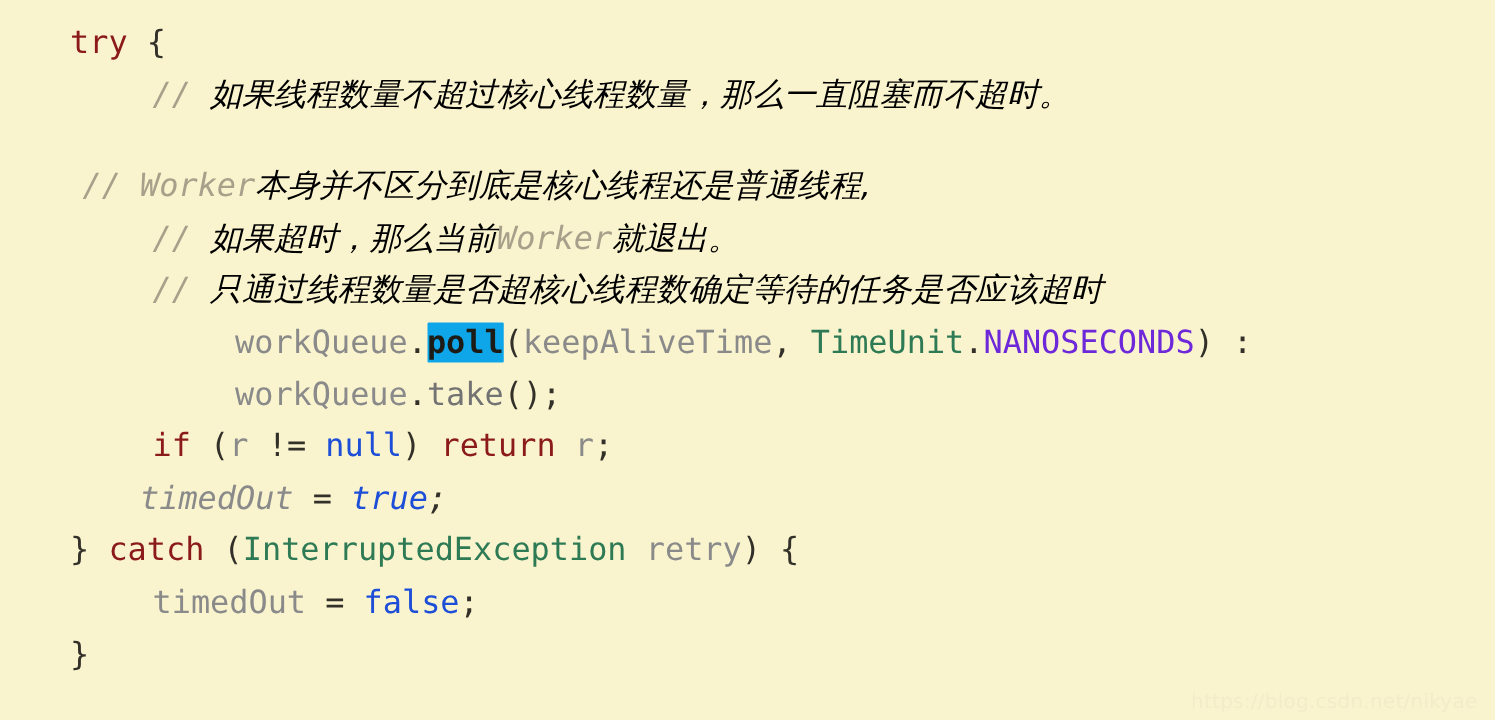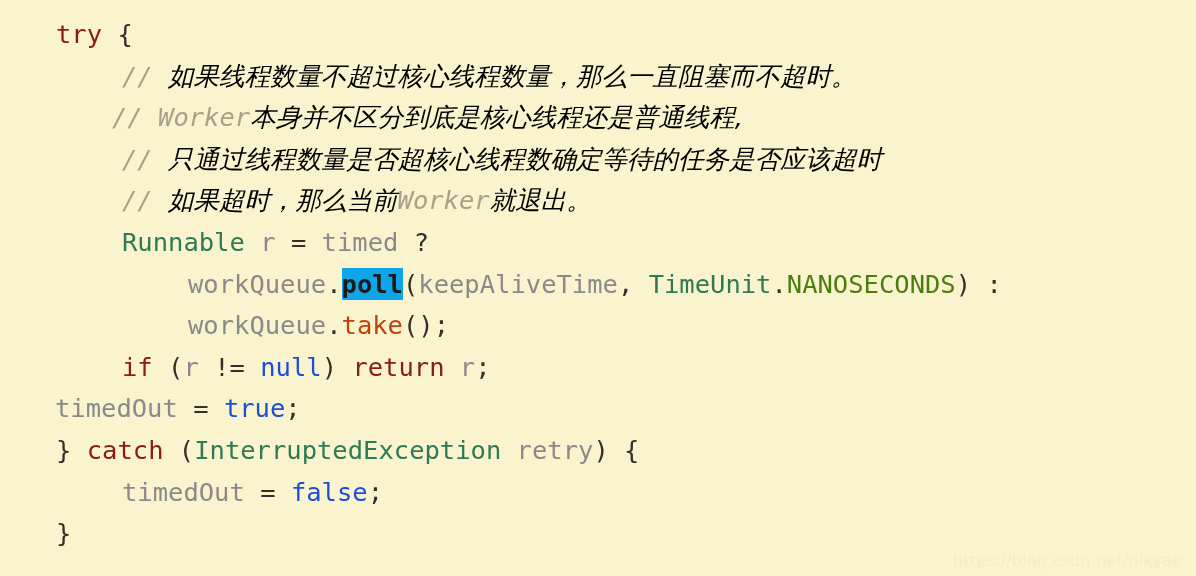--- a/index.html
+++ b/index.html
@@ -29,22 +29,22 @@
     white-space: pre;
     letter-spacing: 0px;
     padding-left: 56px;
     box-sizing: border-box;
   }
   
   .tok-keyword  { color: #8b1a1a; }
   .tok-type     { color: #2e7a55; }
   .tok-plain    { color: #8a8a8a; }
   .tok-punct    { color: #333029; }
-  .tok-method   { color: #c2410c; }
-  .tok-const    { color: #4d7c0f; }
+  .tok-method   { color: #737373; }
+  .tok-const    { color: #6d28d9; }
   .tok-literal  { color: #1d4ed8; }
   .tok-comment  { color: #a8a08a; font-style: italic; }
   .tok-comment-cn {
     font-family: "DejaVu Sans", "Liberation Sans", sans-serif;
     font-style: italic;
     color: #000000;
   }
   .tok-highlight {
     background: #0ea5e9;
     color: #1d1b16;
@@ -63,26 +63,25 @@
     user-select: none;
   }
 </style>
 </head>
 <body>
 
 <div id="code-canvas">
   <div id="code-body">
       <div class="code-line" style="padding-left: 56px;"><span class="tok-keyword">try</span><span class="tok-plain"> </span><span class="tok-punct">{</span></div>
       <div class="code-line" style="padding-left: 122px;"><span class="tok-comment">// </span><span class="tok-comment-cn">如果线程数量不超过核心线程数量，那么一直阻塞而不超时。</span></div>
-      <div class="code-line" style="padding-left: 112px;"><span class="tok-comment">// </span><span class="tok-comment">Worker</span><span class="tok-comment-cn">本身并不区分到底是核心线程还是普通线程,</span></div>
+      <div class="code-line" style="padding-left: 66px; margin-top: 32px;"><span class="tok-comment">// </span><span class="tok-comment">Worker</span><span class="tok-comment-cn">本身并不区分到底是核心线程还是普通线程,</span></div>
+      <div class="code-line" style="padding-left: 122px;"><span class="tok-comment">// </span><span class="tok-comment-cn">如果超时，那么当前</span><span class="tok-comment">Worker</span><span class="tok-comment-cn">就退出。</span></div>
       <div class="code-line" style="padding-left: 122px;"><span class="tok-comment">// </span><span class="tok-comment-cn">只通过线程数量是否超核心线程数确定等待的任务是否应该超时</span></div>
-      <div class="code-line" style="padding-left: 122px;"><span class="tok-comment">// </span><span class="tok-comment-cn">如果超时，那么当前</span><span class="tok-comment">Worker</span><span class="tok-comment-cn">就退出。</span></div>
-      <div class="code-line" style="padding-left: 122px;"><span class="tok-type">Runnable</span><span class="tok-plain"> r </span><span class="tok-punct">=</span><span class="tok-plain"> timed </span><span class="tok-punct">?</span></div>
       <div class="code-line" style="padding-left: 188px;"><span class="tok-plain">workQueue</span><span class="tok-punct">.</span><span class="tok-highlight">poll</span><span class="tok-punct">(</span><span class="tok-plain">keepAliveTime</span><span class="tok-punct">,</span><span class="tok-plain"> </span><span class="tok-type">TimeUnit</span><span class="tok-punct">.</span><span class="tok-const">NANOSECONDS</span><span class="tok-punct">)</span><span class="tok-plain"> </span><span class="tok-punct">:</span></div>
       <div class="code-line" style="padding-left: 188px;"><span class="tok-plain">workQueue</span><span class="tok-punct">.</span><span class="tok-method">take</span><span class="tok-punct">();</span></div>
       <div class="code-line" style="padding-left: 122px;"><span class="tok-keyword">if</span><span class="tok-plain"> </span><span class="tok-punct">(</span><span class="tok-plain">r </span><span class="tok-punct">!=</span><span class="tok-plain"> </span><span class="tok-literal">null</span><span class="tok-punct">)</span><span class="tok-plain"> </span><span class="tok-keyword">return</span><span class="tok-plain"> r</span><span class="tok-punct">;</span></div>
-      <div class="code-line" style="padding-left: 55px;"><span class="tok-plain">timedOut </span><span class="tok-punct">=</span><span class="tok-plain"> </span><span class="tok-literal">true</span><span class="tok-punct">;</span></div>
+      <div class="code-line" style="padding-left: 112px; font-style: italic;"><span class="tok-plain">timedOut </span><span class="tok-punct">=</span><span class="tok-plain"> </span><span class="tok-literal">true</span><span class="tok-punct">;</span></div>
       <div class="code-line" style="padding-left: 56px;"><span class="tok-punct">}</span><span class="tok-plain"> </span><span class="tok-keyword">catch</span><span class="tok-plain"> </span><span class="tok-punct">(</span><span class="tok-type">InterruptedException</span><span class="tok-plain"> retry</span><span class="tok-punct">)</span><span class="tok-plain"> </span><span class="tok-punct">{</span></div>
       <div class="code-line" style="padding-left: 122px;"><span class="tok-plain">timedOut </span><span class="tok-punct">=</span><span class="tok-plain"> </span><span class="tok-literal">false</span><span class="tok-punct">;</span></div>
       <div class="code-line" style="padding-left: 56px;"><span class="tok-punct">}</span></div>
     </div>
   <div class="watermark">https://blog.csdn.net/nikyae</div>
 </div>
 
 </body></html>

